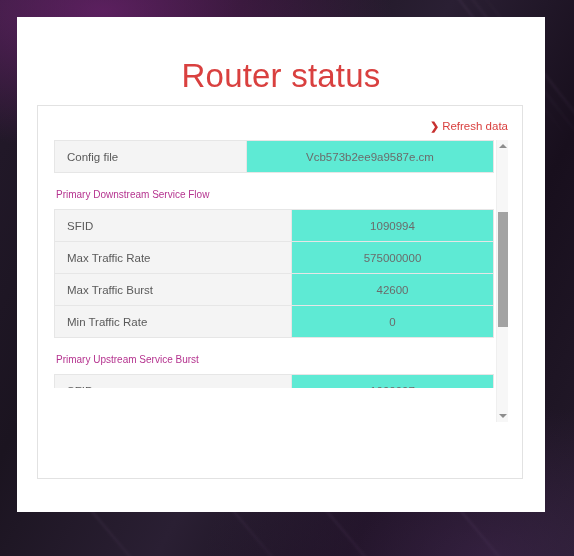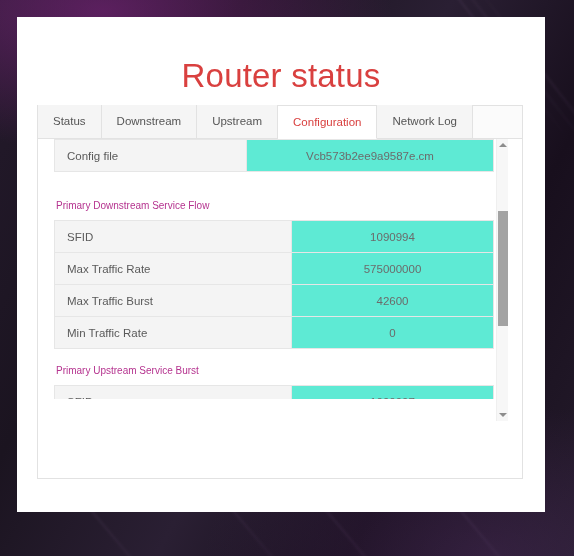--- a/index.html
+++ b/index.html
@@ -161,21 +161,21 @@
   }
   table.kv td.k {
     background: #f4f4f4;
     color: #5a5a5a;
   }
   table.kv td.v {
     background: #5eead4;
     color: #6b6b6b;
     text-align: center;
   }
-  table.cfg { margin-bottom: 12px; }
+  table.cfg { margin-bottom: 0; }
   table.cfg td.k { width: 192px; }
   table.flow td.k { width: 237px; }
 
   .section-title {
     font-size: 10px;
     color: #b5338f;
     padding: 16px 0 9px 2px;
     font-weight: 400;
   }
 
@@ -236,30 +236,26 @@
   <div class="streak k6"></div>
   <div class="streak k7"></div>
 </div>
 
 <div class="page">
 
   <h1 class="page-title">Router status</h1>
 
   <div class="card">
 
-    <div class="tabbar">
-      <div class="tab">Status</div>
-      <div class="tab">Downstream</div>
-      <div class="tab">Upstream</div>
-      <div class="tab active">Configuration</div>
-      <div class="tab">Network Log</div>
-    </div>
 
     <div class="card-body">
 
+      <div class="refresh-row">
+        <a class="refresh-link"><span class="refresh-chev">❯</span><span>Refresh data</span></a>
+      </div>
 
       <div class="scroll-wrap">
         <div class="scroll-inner">
 
           <table class="kv cfg">
             <tbody>
                 <tr>
               <td class="k">Config file</td>
               <td class="v">Vcb573b2ee9a9587e.cm</td>
             </tr>

